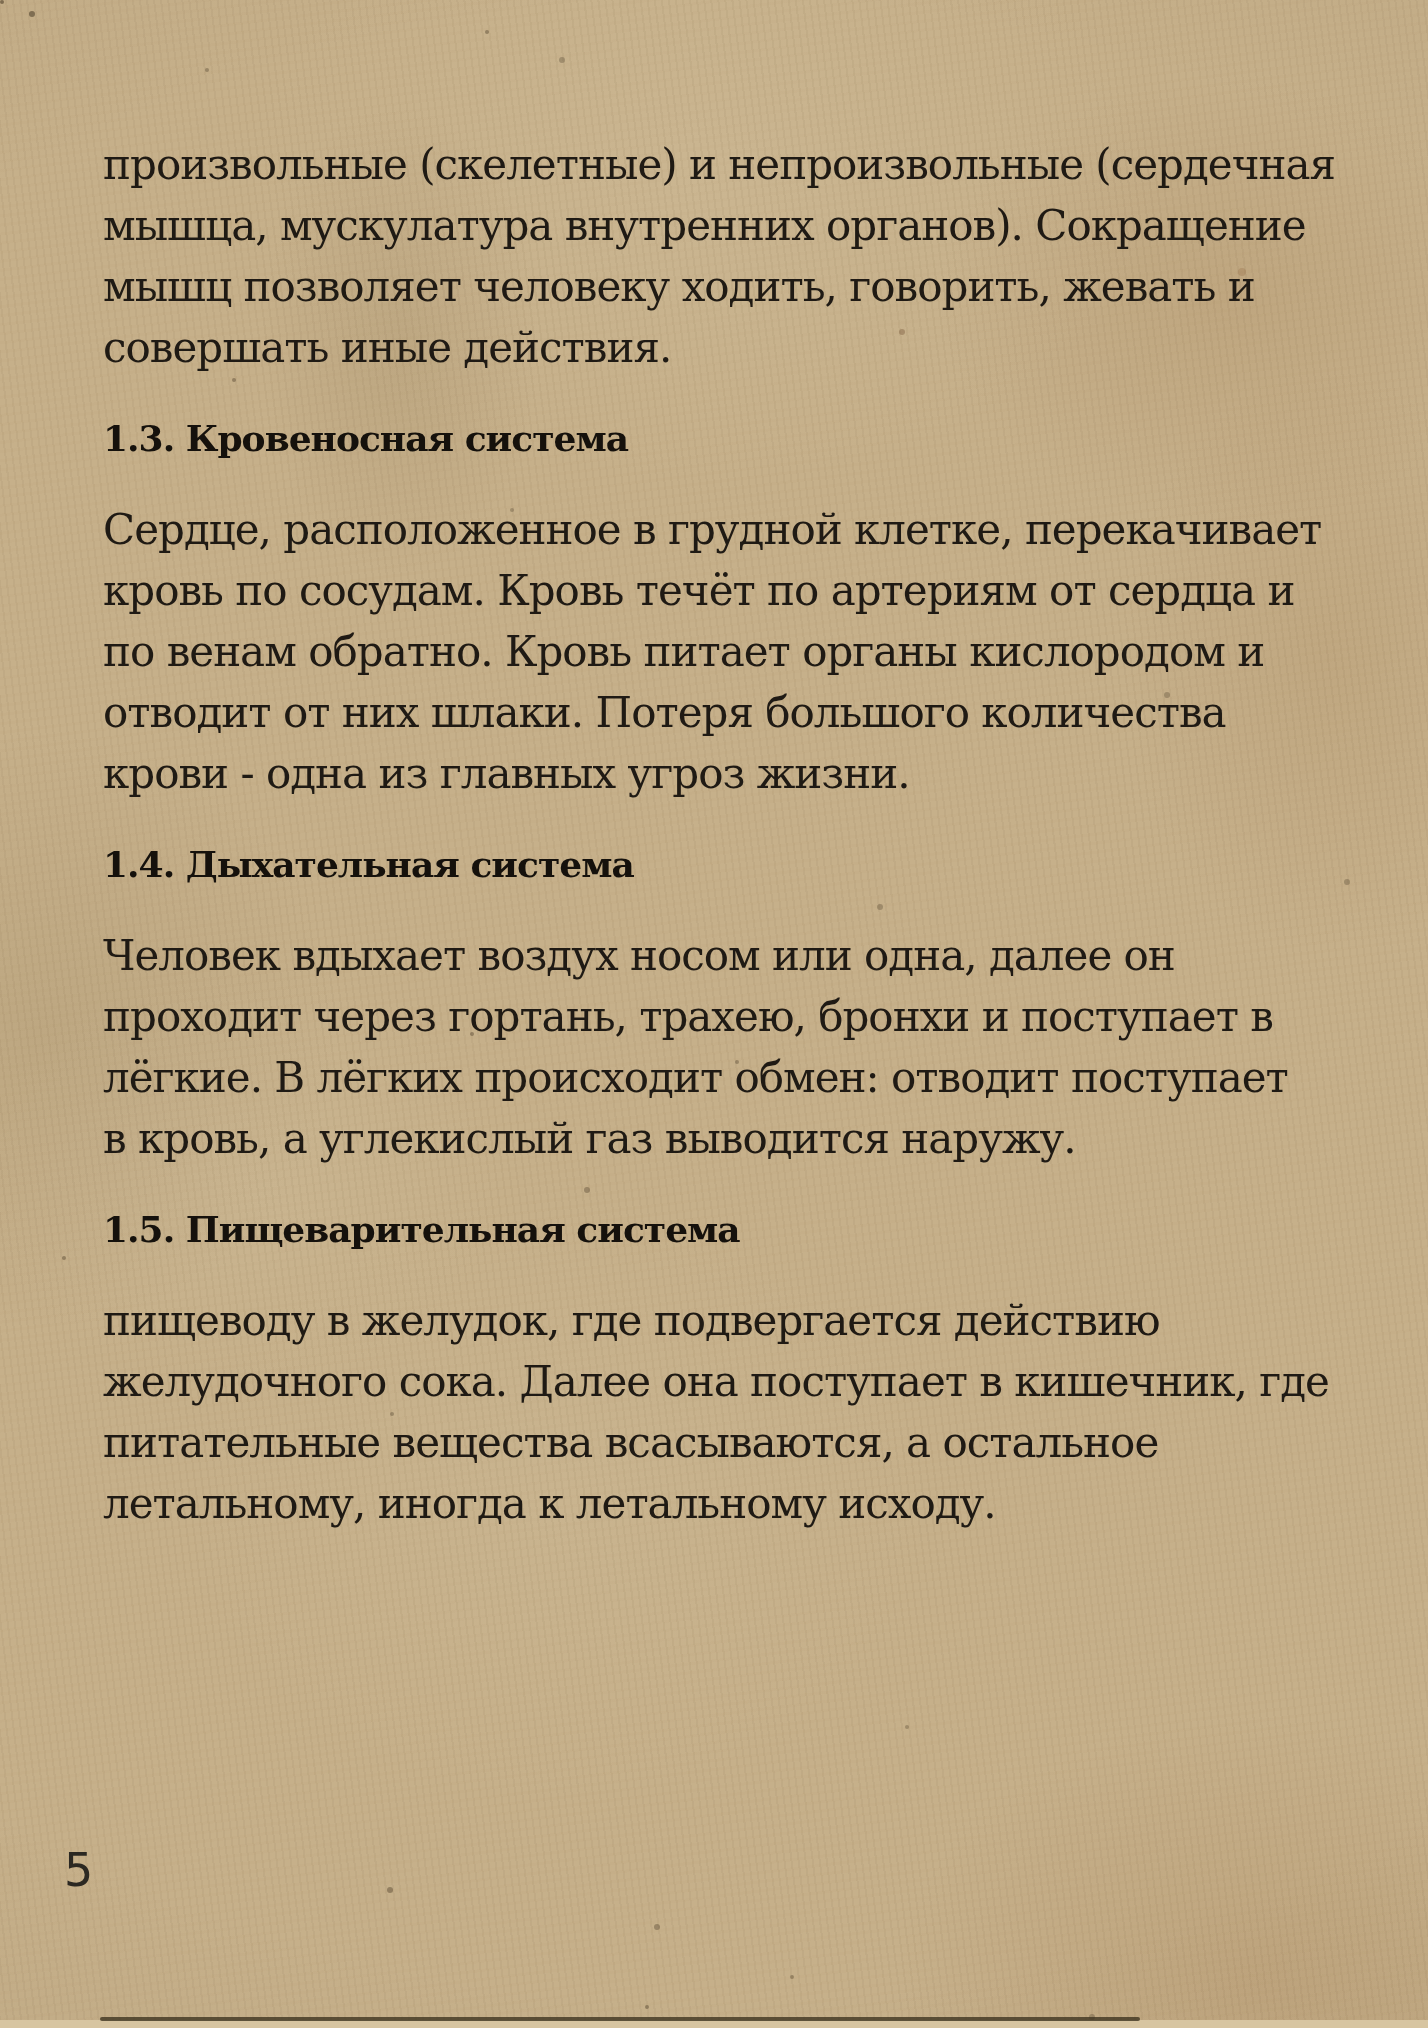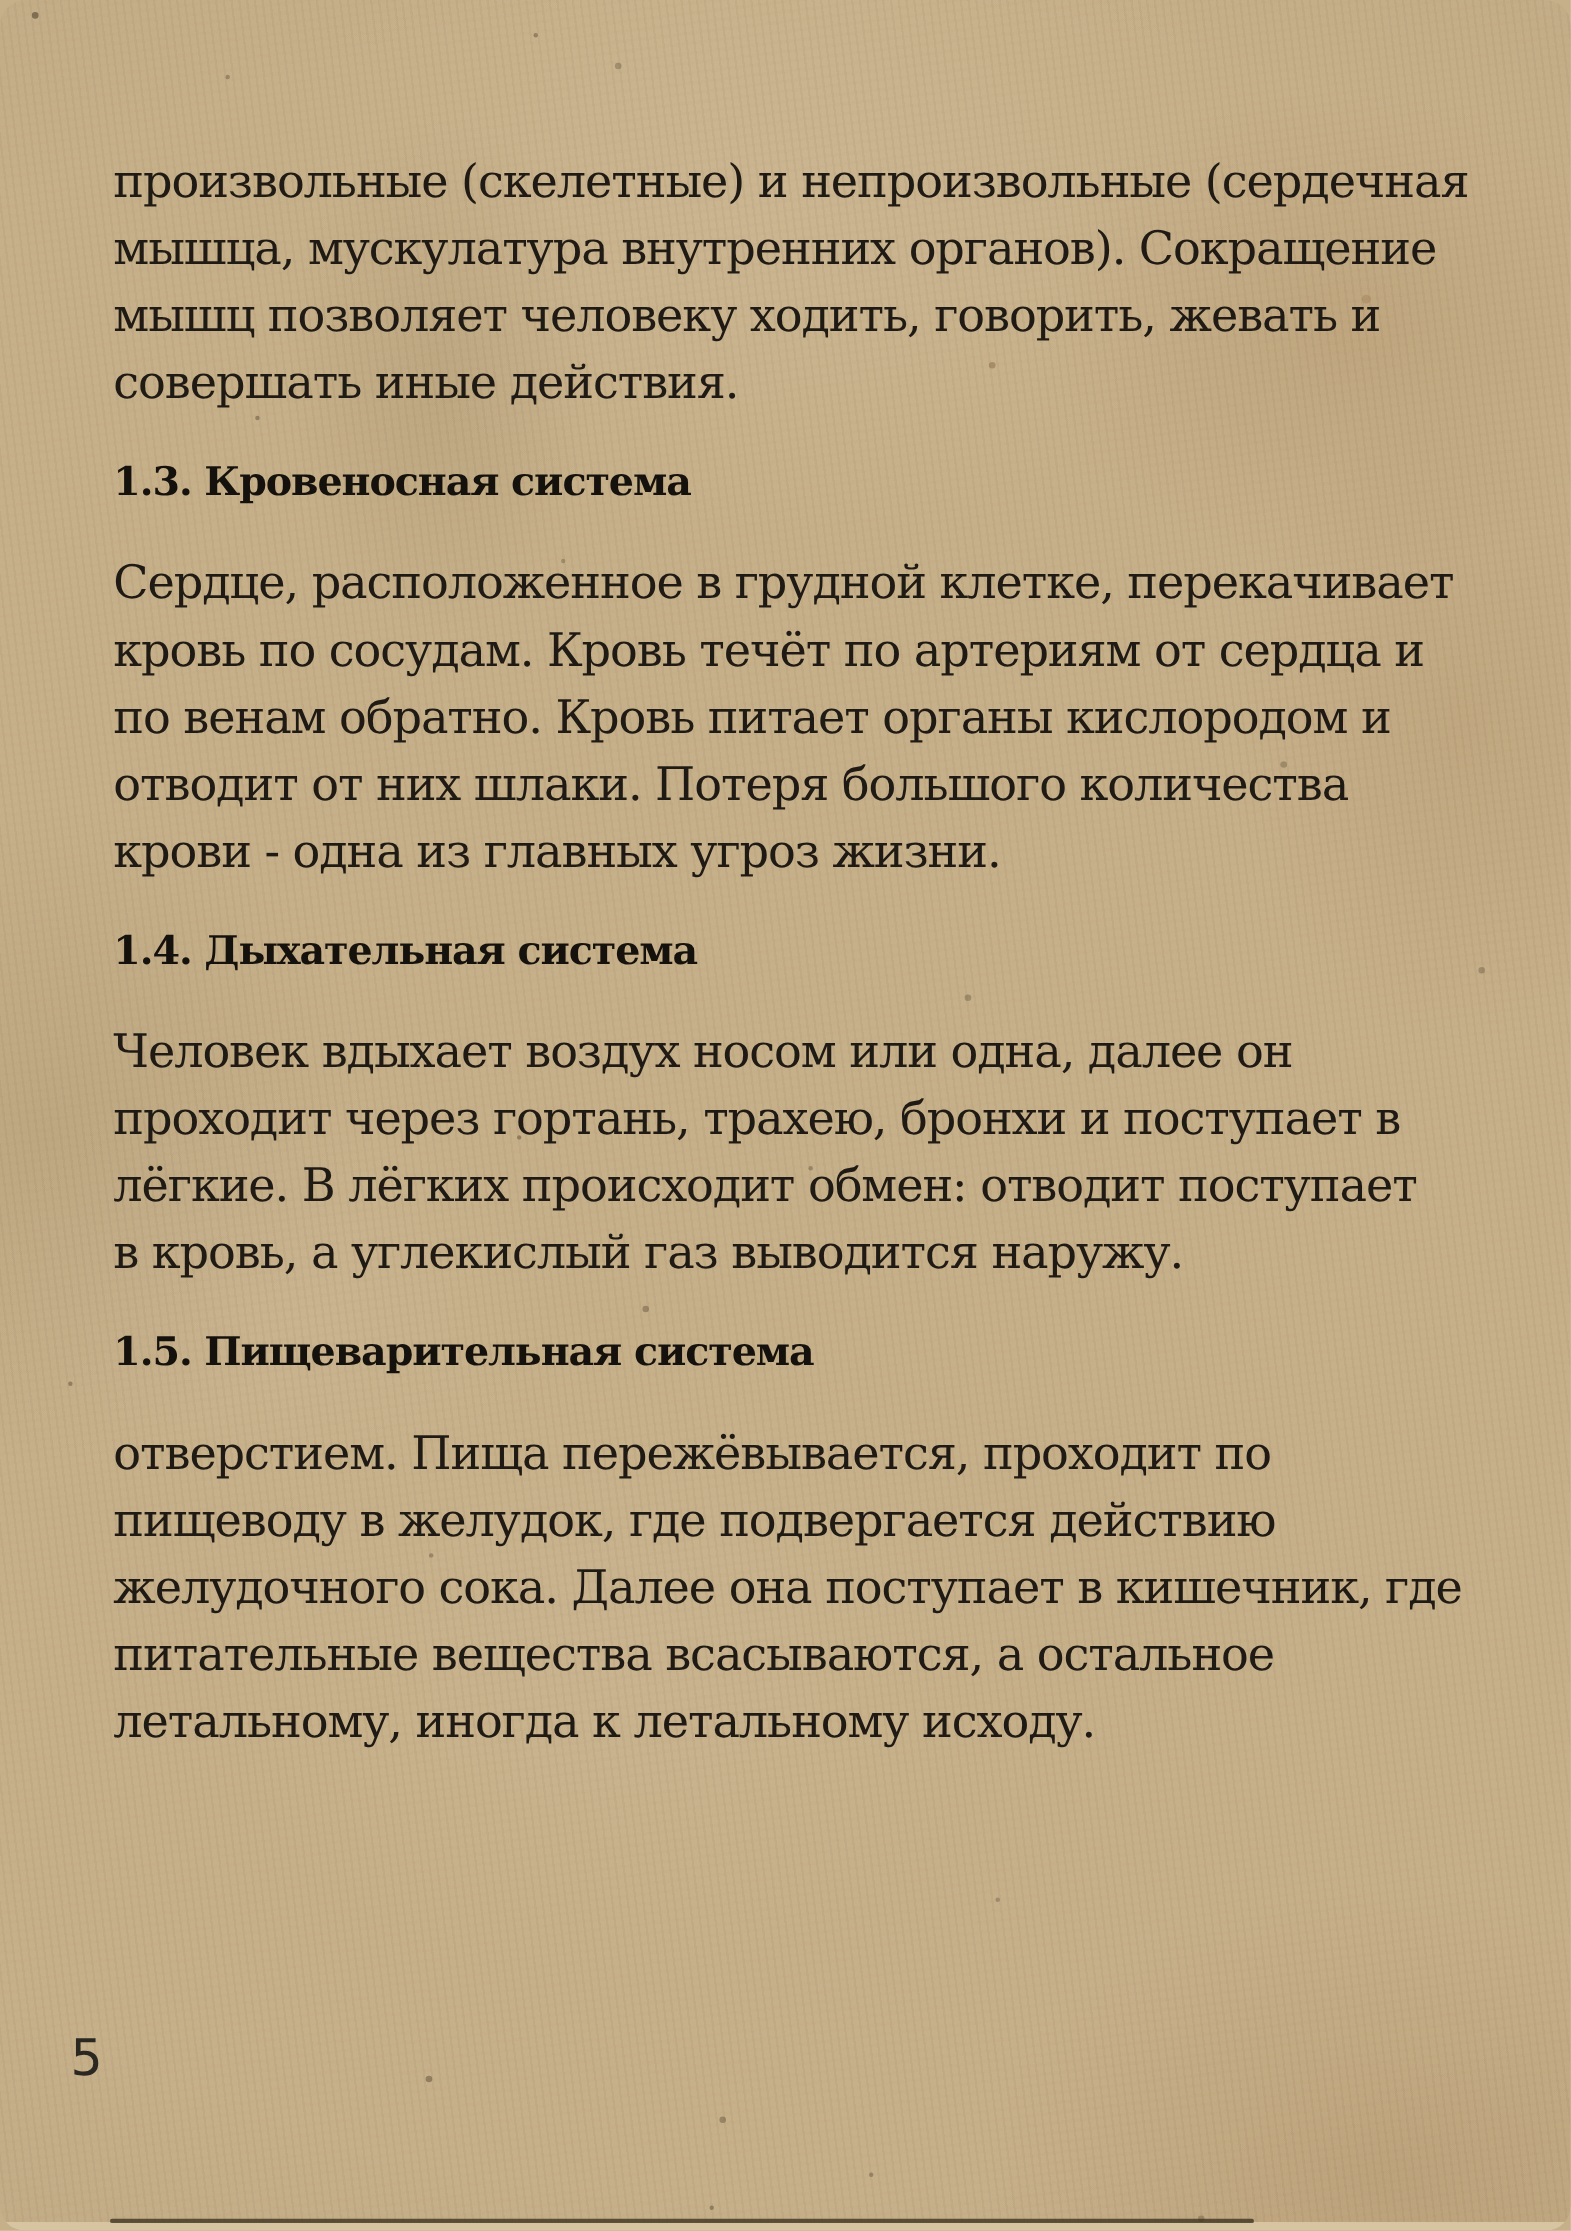--- a/index.html
+++ b/index.html
@@ -5,21 +5,21 @@
   :root{
     --paper:#c6b08a;
     --paper-light:#d3c09c;
     --paper-dark:#b29c76;
     --ink:#1f1a14;
     --heading-ink:#15110c;
     --page-number-ink:#2b2822;
     --edge-strip:#d7c5a1;
     --edge-line:#3e3420;
   }
-  *{margin:0;padding:0;box-sizing:border-box;border-radius:23px;}
+  *{margin:0;padding:0;box-sizing:border-box;}
   html,body{width:1428px;height:2028px;overflow:hidden;}
   body{
     font-family:"DejaVu Serif", serif;
     background:var(--paper);
   }
   .page{
     position:relative;
     width:1428px;height:2028px;
     background:
       radial-gradient(420px 320px at 1230px 300px, rgba(153,112,70,.16), transparent 70%),
@@ -126,21 +126,20 @@
     <p class="para">
       <span class="line">Человек вдыхает воздух носом или одна, далее он</span>
       <span class="line">проходит через гортань, трахею, бронхи и поступает в</span>
       <span class="line">лёгкие. В лёгких происходит обмен: отводит поступает</span>
       <span class="line">в кровь, а углекислый газ выводится наружу.</span>
     </p>
 
     <h2 class="heading">1.5. Пищеварительная система</h2>
 
     <p class="para">
-      <span class="line">отверстием. Пища пережёвывается, проходит по</span>
       <span class="line">пищеводу в желудок, где подвергается действию</span>
       <span class="line">желудочного сока. Далее она поступает в кишечник, где</span>
       <span class="line">питательные вещества всасываются, а остальное</span>
       <span class="line">летальному, иногда к летальному исходу.</span>
     </p>
 
   </main>
 
   <div class="page-number">5</div>
 

